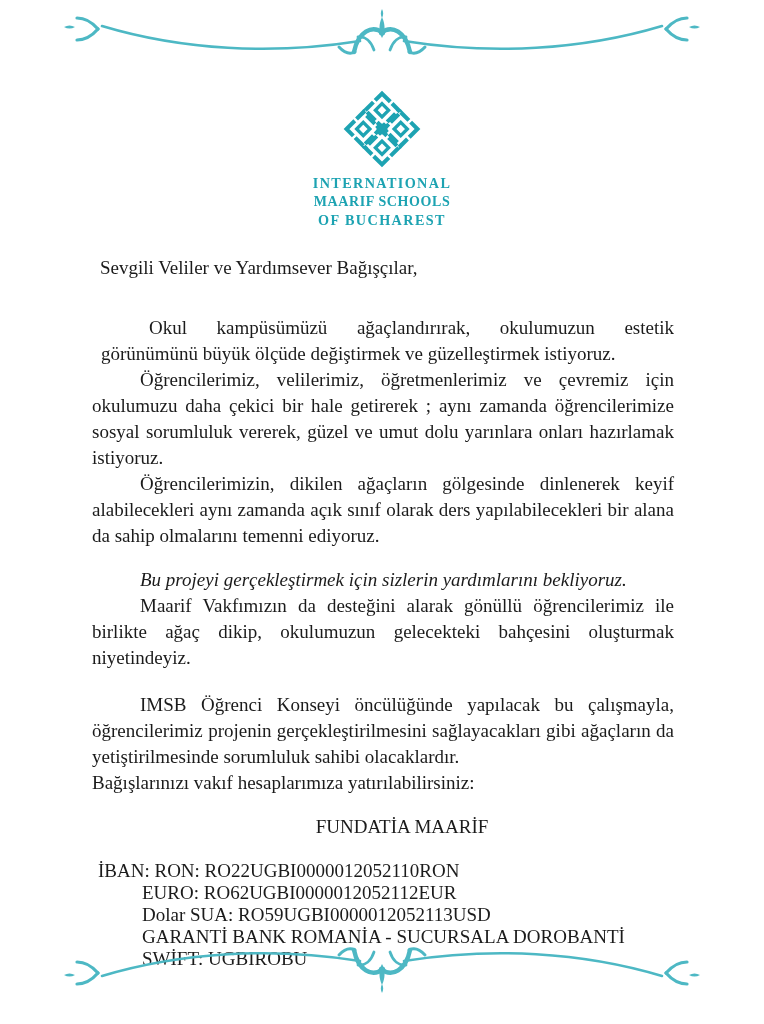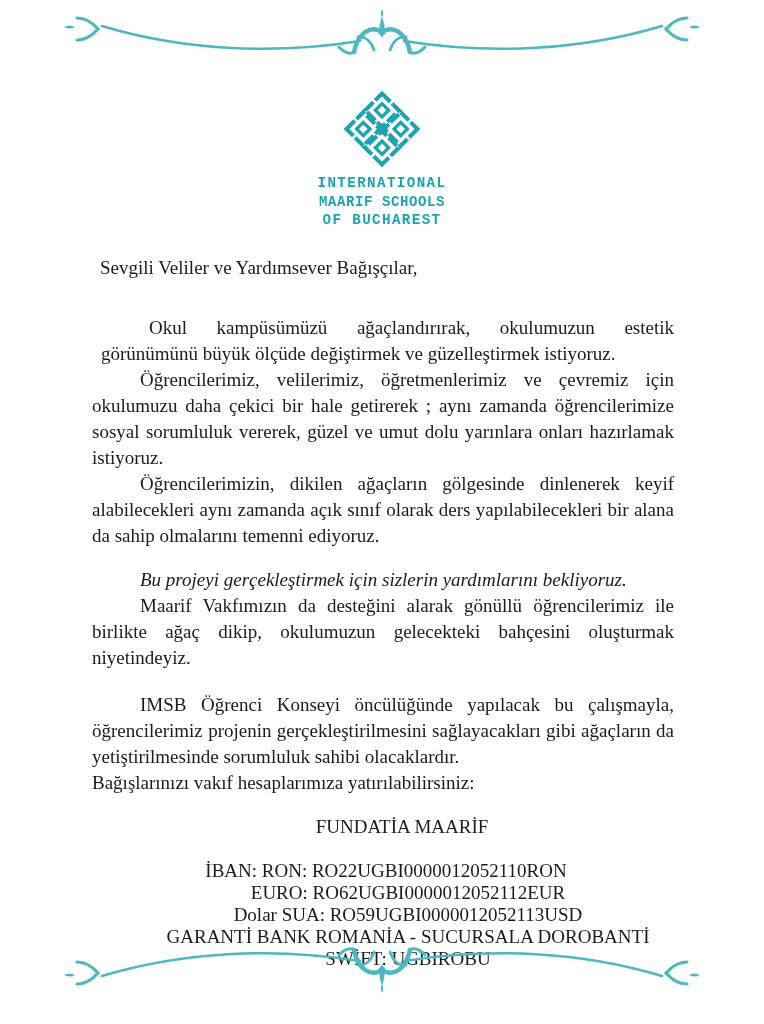--- a/index.html
+++ b/index.html
@@ -8,36 +8,36 @@
 
   
   .flourish{width:640px;height:52px;}
   .flourish-top{margin:8px auto 0;display:block;}
   .flourish-bottom-wrap{position:absolute;bottom:30px;left:50%;
        transform:translateX(-50%) scaleY(-1);width:640px;height:52px;}
 
   
   .brand{margin-top:30px;text-align:center;}
   .knot{width:78px;height:78px;display:block;margin:0 auto;}
-  .wordmark{margin-top:7px;font-family:Liberation Mono, monospace;
+  .wordmark{margin-top:7px;font-family:Liberation Serif, serif;
        font-weight:bold;color:var(--accent);text-align:center;}
   .wm-small{font-size:14.2px;line-height:17px;letter-spacing:1.4px;}
   .wm-large{font-size:14px;line-height:20px;letter-spacing:0.6px;}
 
   
   .letter{margin:26px 90px 0 92px;font-size:19px;line-height:26px;}
   .greeting{margin:0;padding-left:8px;}
   .para{margin:0;text-align:justify;text-indent:48px;}
   .gap-a{margin-top:34px;margin-left:9px;}
   .gap-b{margin-top:18px;font-style:italic;}
   .gap-c{margin-top:21px;}
   .no-indent{text-indent:0;}
   .fund{margin:18px;text-indent:38px;text-align:center;}
 
-  .bank{margin-top:20px;line-height:22px;text-align:center;}
+  .bank{margin-top:20px;line-height:22px;}
   .bank p{margin:0;padding-left:50px;}
   .bank p.first{padding-left:6px;}
 </style>
 </head>
 <body>
 
 <svg width="0" height="0" style="position:absolute" aria-hidden="true">
   <symbol id="flourish-shape" viewBox="0 0 640 52">
     <g stroke="#4DB8C4" fill="#4DB8C4">
 

